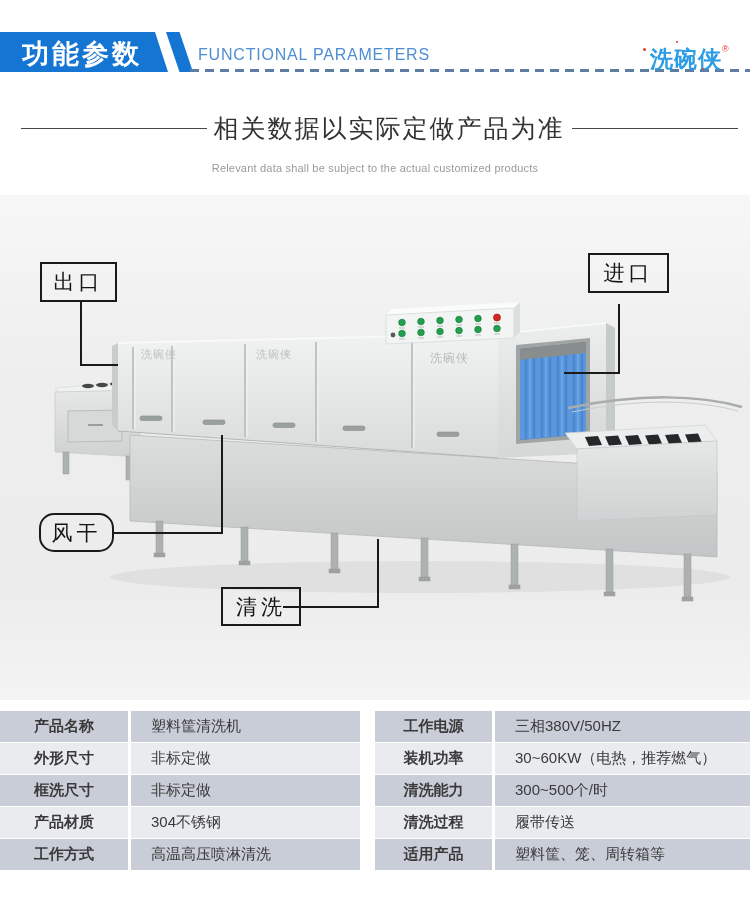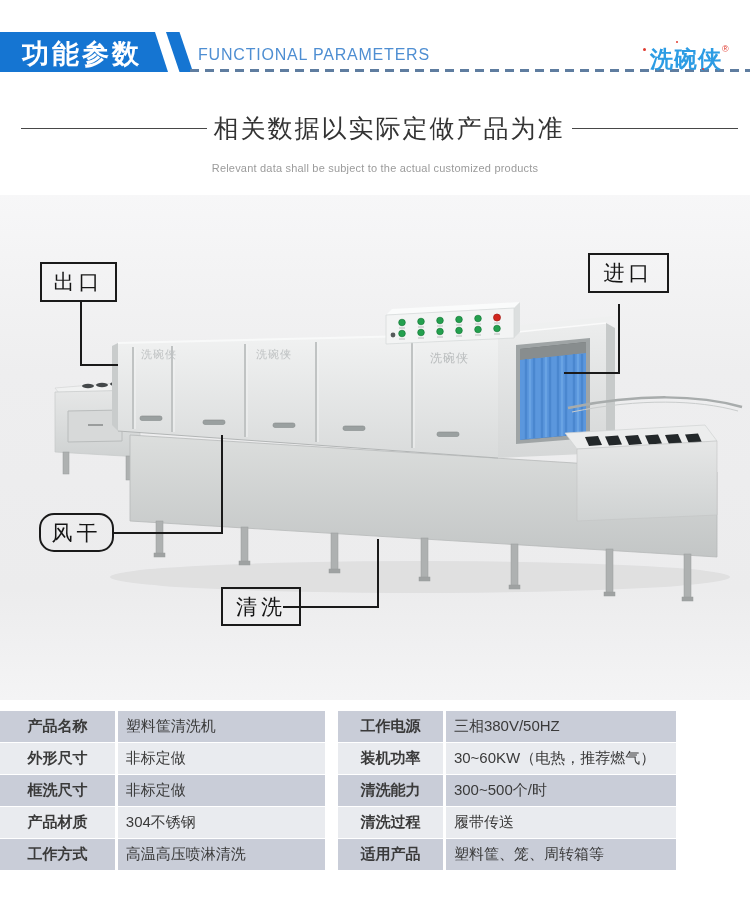--- a/index.html
+++ b/index.html
@@ -58,27 +58,27 @@
   .callout{
     position:absolute;border:2px solid #1a1a1a;background:transparent;
     display:flex;align-items:center;justify-content:center;
     font-size:21px;color:#151515;letter-spacing:4px;box-sizing:border-box;
   }
   .co-exit  {left:40px;top:67px;width:77px;height:40px;}
   .co-inlet {left:578px;top:58px;width:81px;height:40px;margin-left:10px;}
   .co-air   {left:39px;top:318px;width:75px;height:39px;border-radius:15px;}
   .co-wash  {left:221px;top:392px;width:80px;height:39px;}
   
-  .spec{position:absolute;left:0;top:711px;width:676px;}
+  .spec{position:absolute;left:0;top:711px;width:750px;}
   .spec .row{display:flex;height:31px;margin-bottom:1px;}
   .spec .row.dark  .cell{background:var(--row-dark,#c9cdd8);}
   .spec .row.light .cell{background:var(--row-light,#e9ebef);}
   .cell{display:flex;align-items:center;font-size:15px;color:var(--text-dark,#3a3a3a);box-sizing:border-box;}
   .cell.lab{justify-content:center;font-weight:bold;}
-  .cell.val{padding-left:8px;}
+  .cell.val{padding-left:20px;}
   .c1{width:128px;}
   .c2{width:229px;}
   .c3{width:117px;}
   .c4{width:255px;}
   .vsep{width:3px;background:#fff;}
   .hgap{width:15px;background:#fff;}
 </style>
 </head>
 <body>
 

